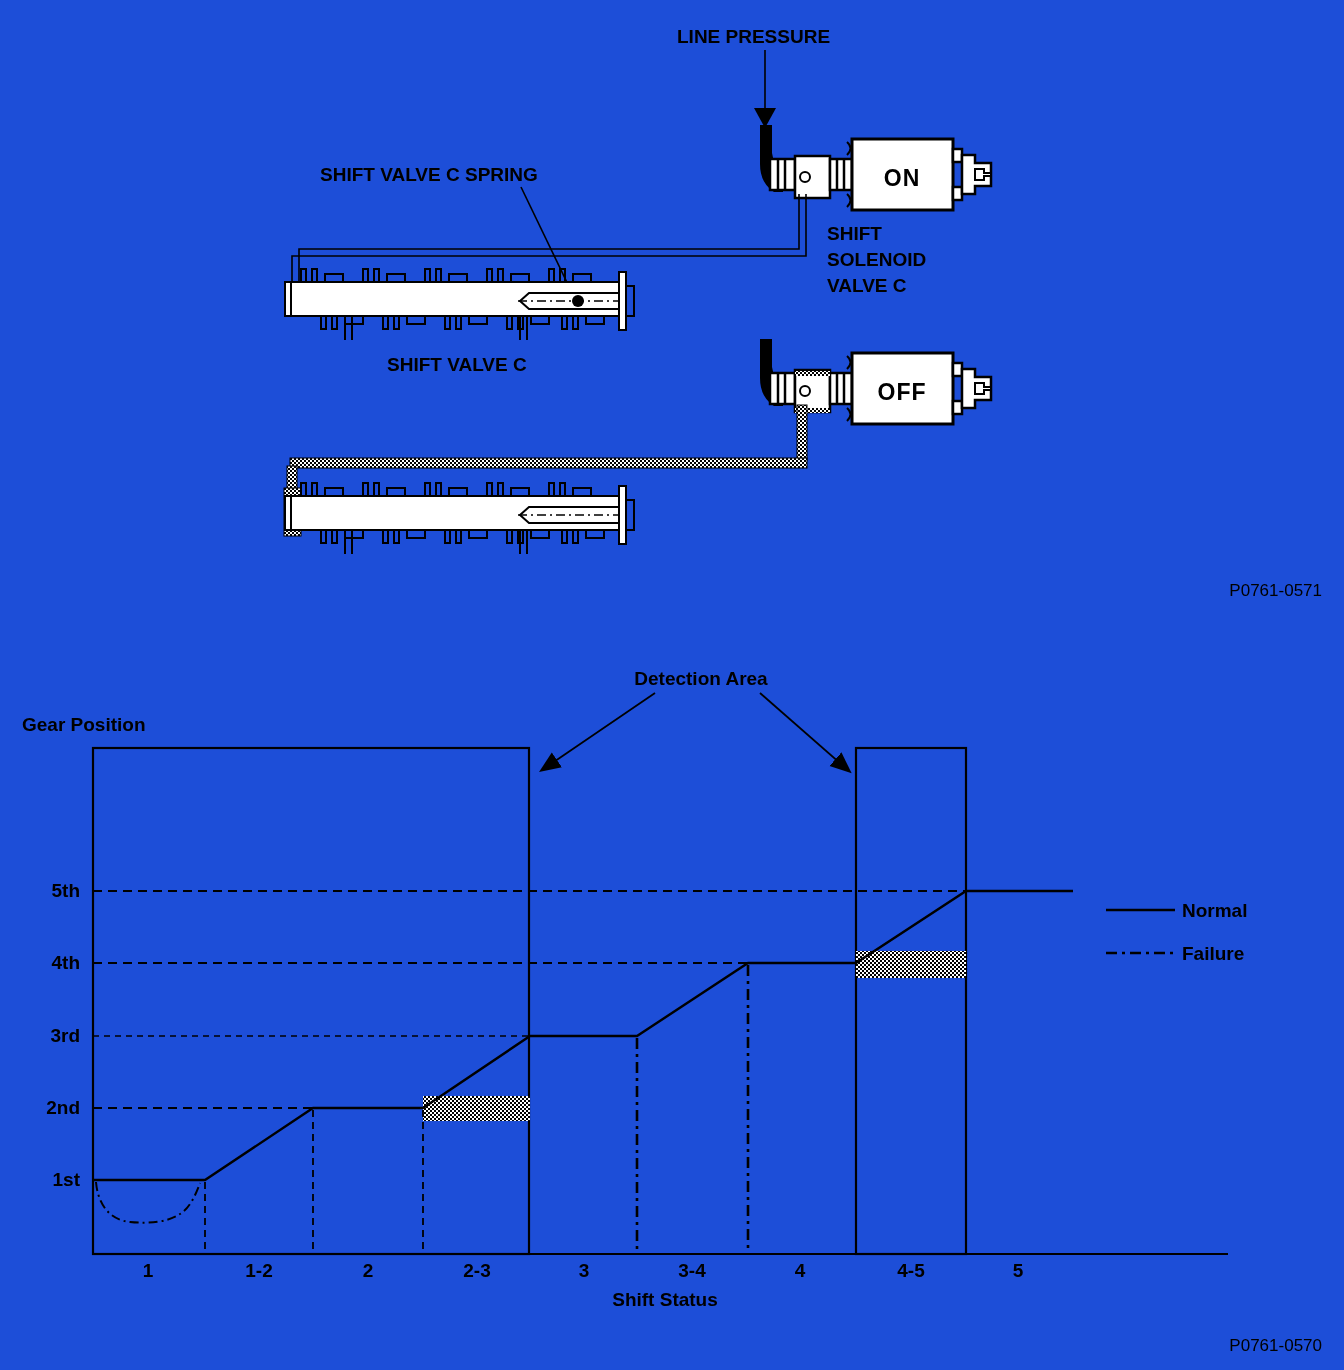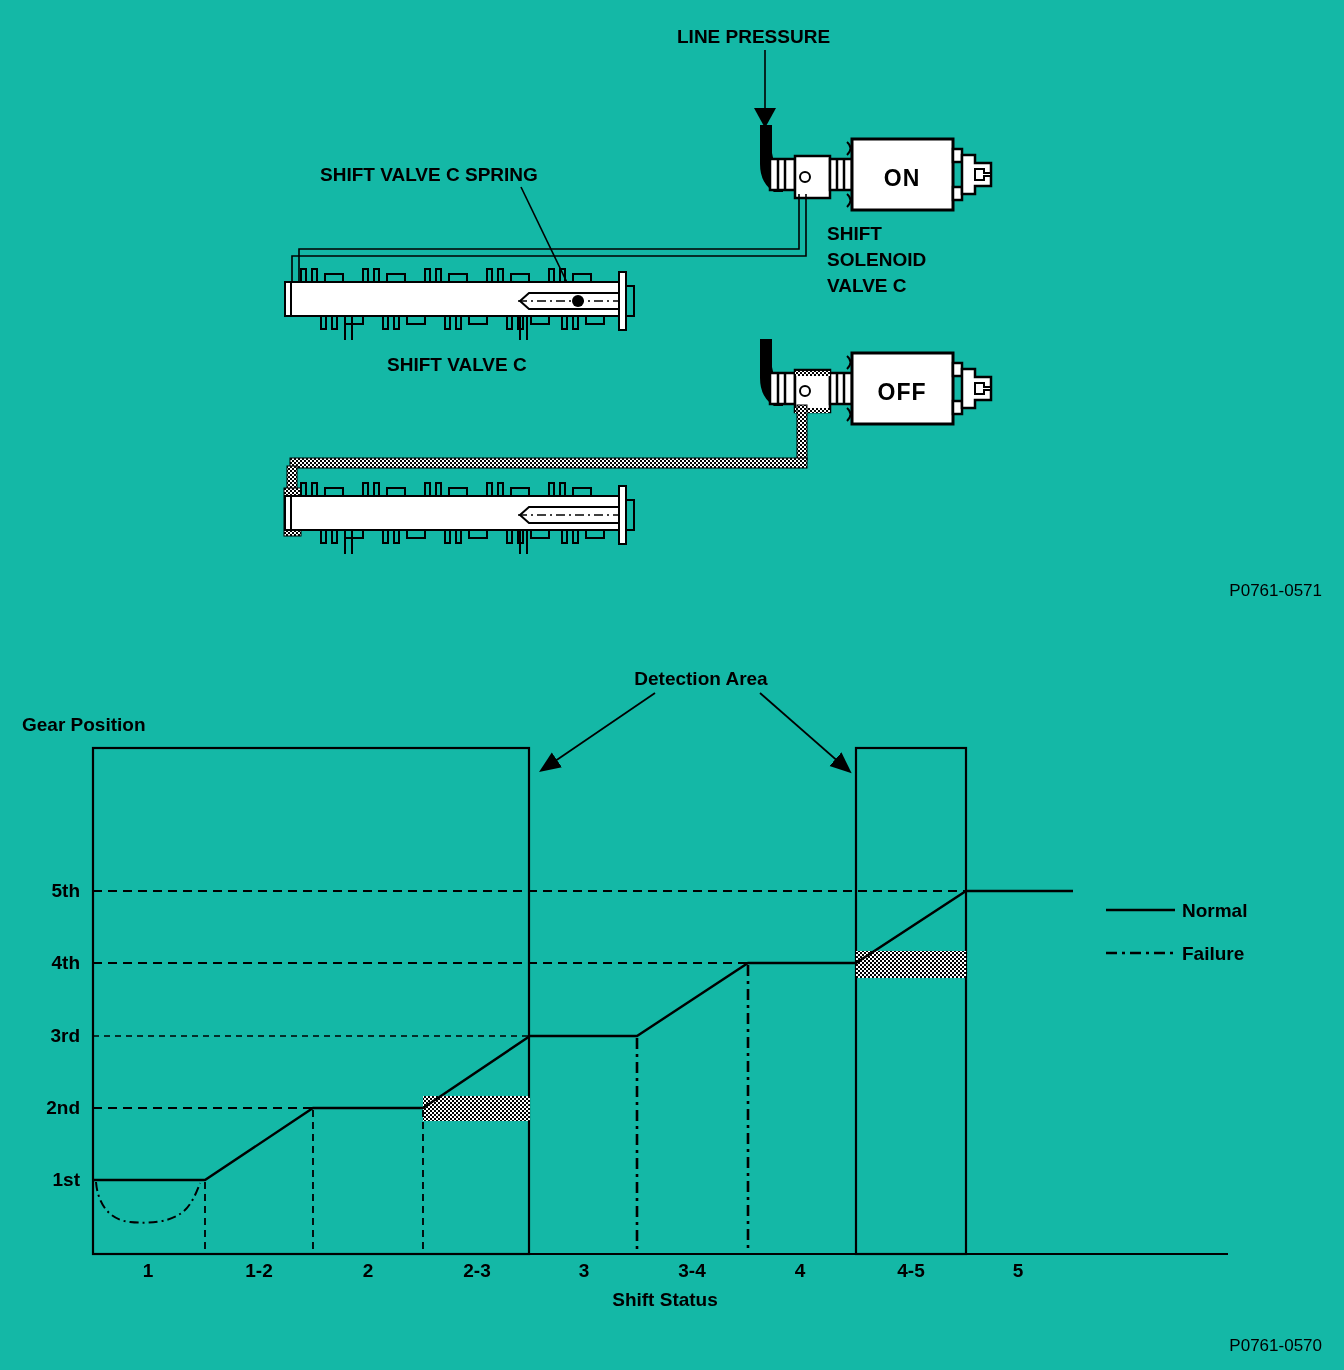--- a/index.html
+++ b/index.html
@@ -1,16 +1,16 @@
 <!DOCTYPE html>
 <html><head>
 <meta charset="utf-8">
 <style>
   html,body{margin:0;padding:0;background:#fff;}
-  #page{width:1344px;height:1370px;background:#14b8a6;position:relative;font-family:"Liberation Sans",sans-serif;}
+  #page{width:1344px;height:1370px;background:#1d4ed8;position:relative;font-family:"Liberation Sans",sans-serif;}
   svg{display:block;}
   text{fill:#000;}
   .lbl{font-weight:bold;font-size:19px;}
   .state{font-weight:bold;font-size:23px;letter-spacing:1px;}
   .code{font-size:17px;}
 </style>
 </head>
 <body>
 <div id="page">
 

